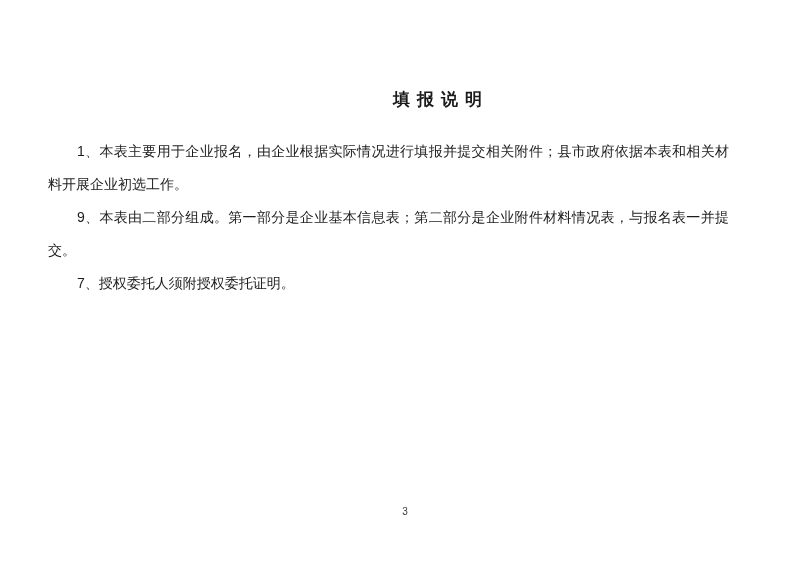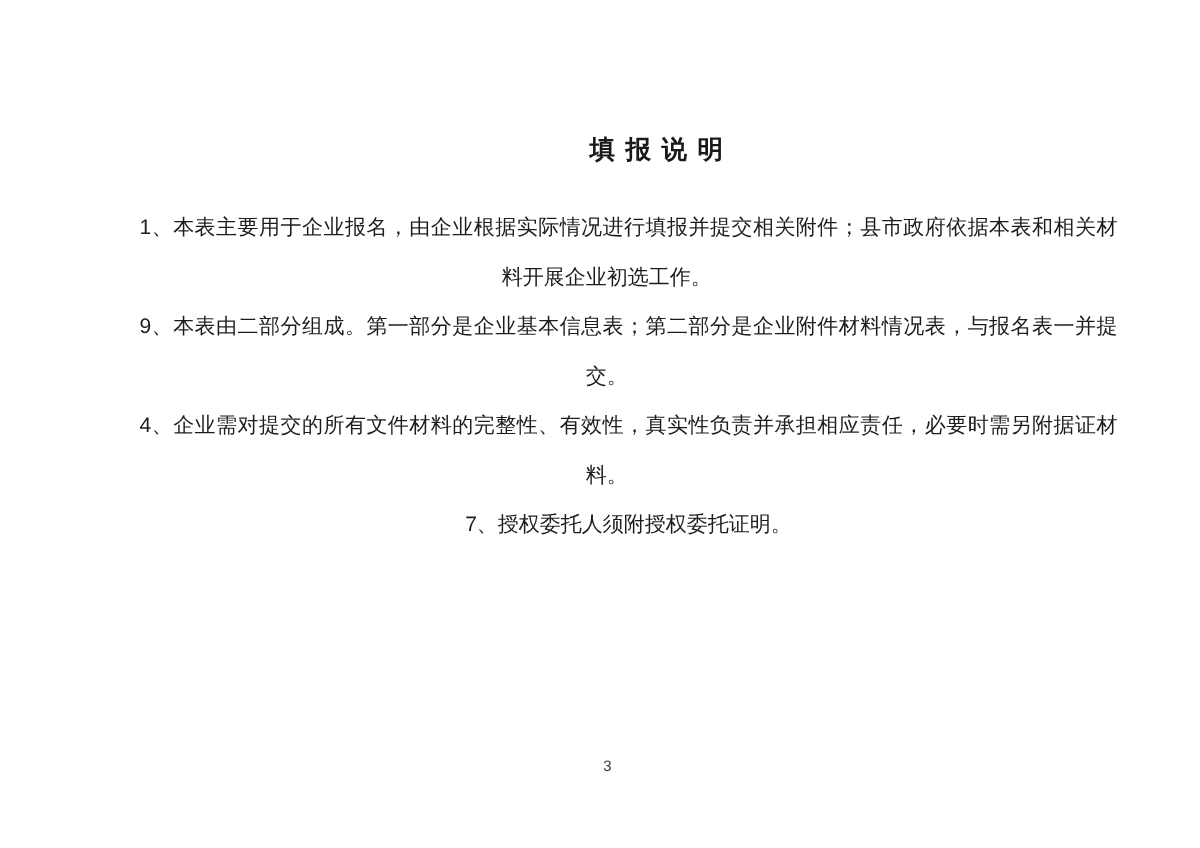--- a/index.html
+++ b/index.html
@@ -26,34 +26,33 @@
     text-indent: 50px;            
     font-size: 17px;
     line-height: 20px;
     font-weight: bold;
     letter-spacing: 7px;
     color: #1a1a1a;
   }
   .doc-body {
     position: absolute;
     top: 135px;
-    left: 64px;
+    left: 48px;
     width: 681px;
     font-size: 14px;
     line-height: 33px;
   }
   .para {
     margin: 0;
     padding: 0;
   }
   .line {
     display: block;
     width: 681px;
     white-space: nowrap;
-    text-align: center;
   }
   .line.just {
     white-space: normal;
     text-align: justify;
     text-align-last: justify;
   }
   .line.first {
     text-indent: 29px;
   }
   .page-footer {
@@ -81,24 +80,20 @@
       <span class="line just first">1、本表主要用于企业报名，由企业根据实际情况进行填报并提交相关附件；县市政府依据本表和相关材</span>
       <span class="line">料开展企业初选工作。</span>
     </p>
 
     <p class="para">
       <span class="line just first">9、本表由二部分组成。第一部分是企业基本信息表；第二部分是企业附件材料情况表，与报名表一并提</span>
       <span class="line">交。</span>
     </p>
 
 
-    <p class="para">
-      <span class="line just first">4、企业需对提交的所有文件材料的完整性、有效性，真实性负责并承担相应责任，必要时需另附据证材</span>
-      <span class="line">料。</span>
-    </p>
 
     <p class="para">
       <span class="line first">7、授权委托人须附授权委托证明。</span>
     </p>
 
   </div>
 
   <div class="page-footer">3</div>
 
 </div>

